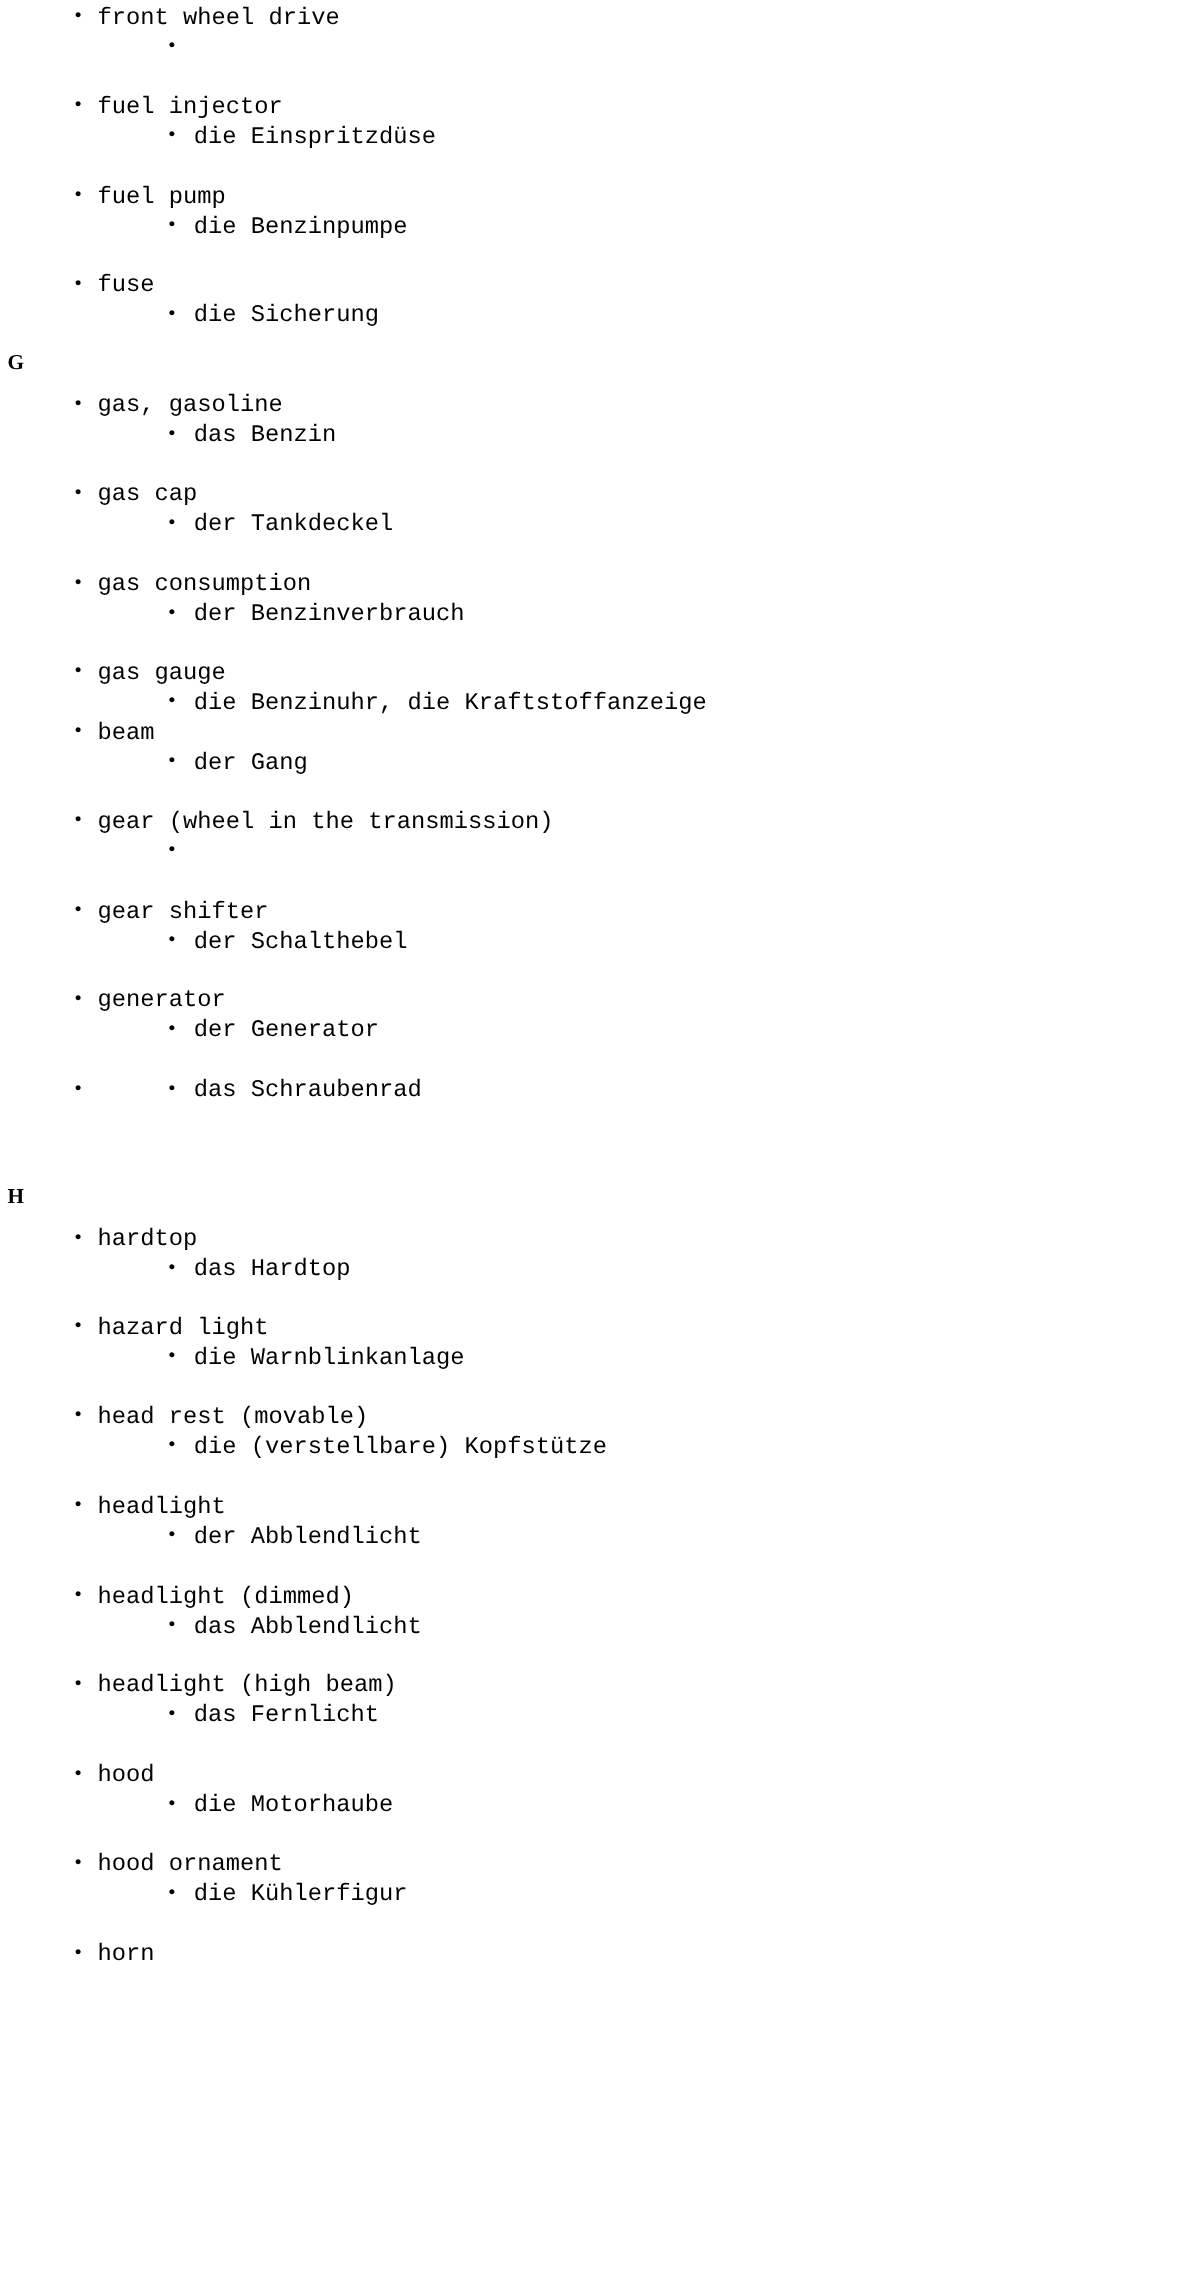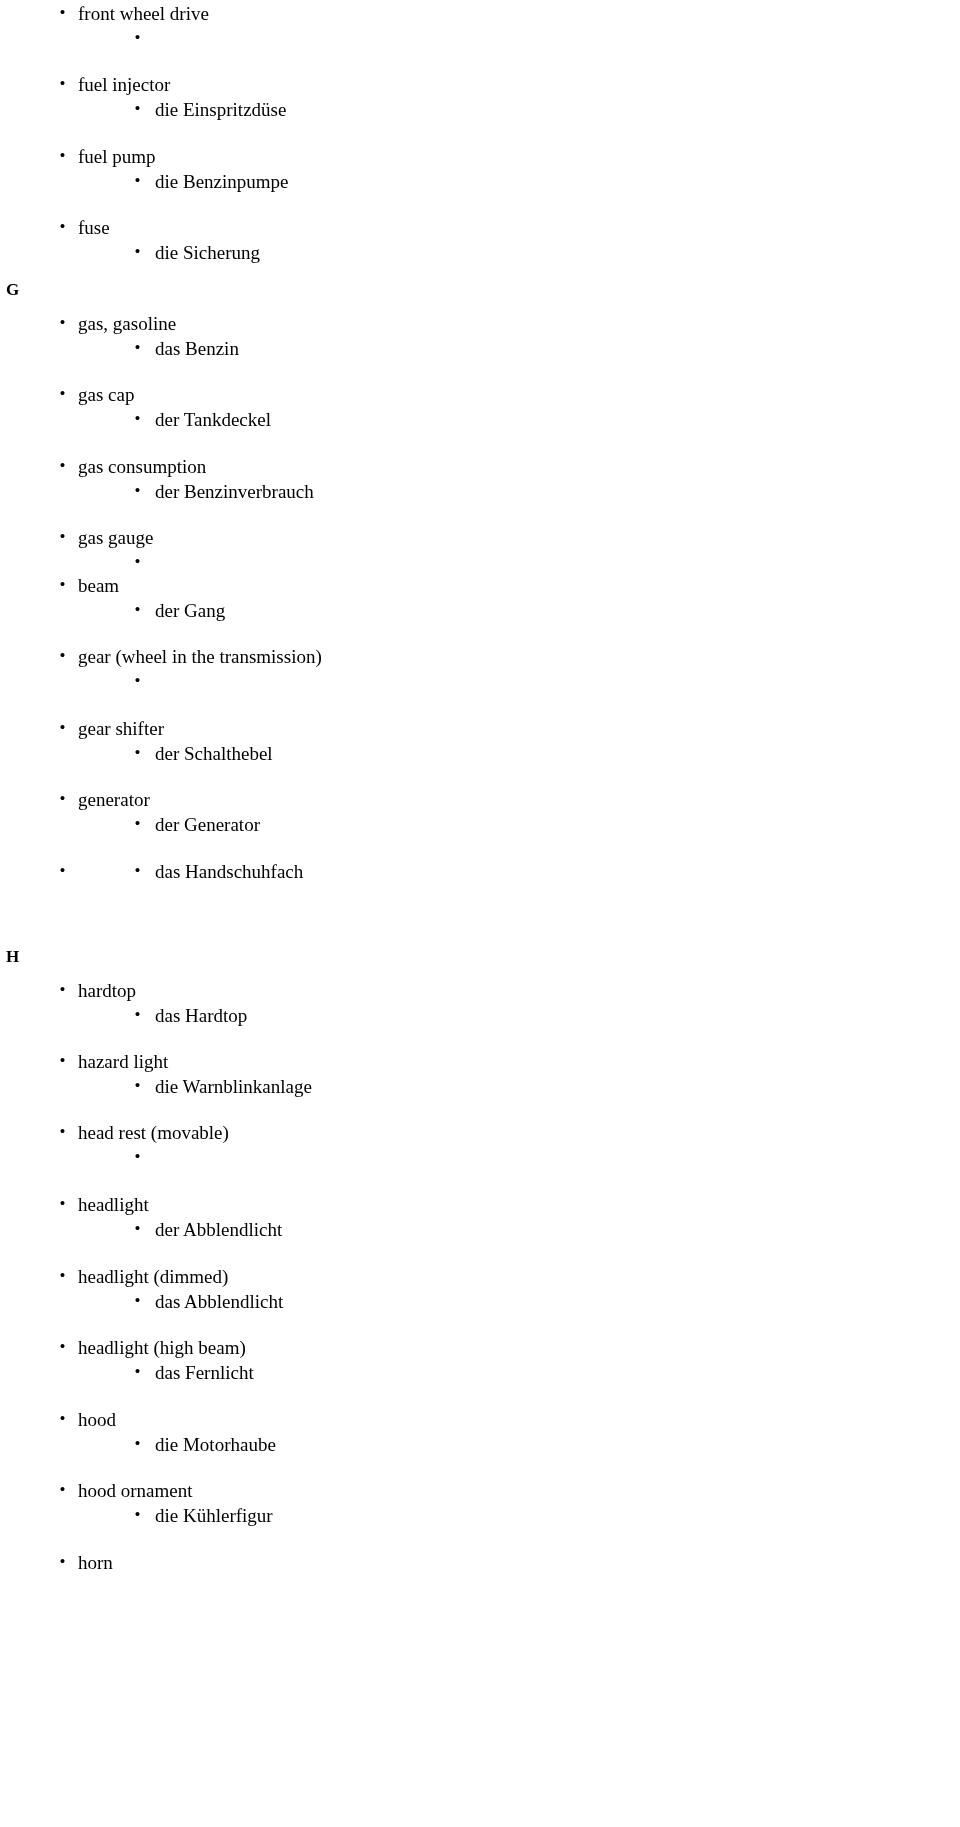--- a/index.html
+++ b/index.html
@@ -78,21 +78,20 @@
     top: 0;
     width: 12px;
     text-align: left;
     font-size: 15px;
     line-height: 24px;
   }
 
   .term-text,
   .def-text {
     display: inline;
-    font-family: Liberation Serif, serif;
   }
 </style>
 </head>
 <body>
 
 <div id="page">
 
   <div class="entry" style="top:2px;">
     <div class="term-line"><span class="bullet">•</span><span class="term-text">front wheel drive</span></div>
     <div class="def-line"><span class="bullet">•</span></div>
@@ -125,21 +124,21 @@
     <div class="def-line"><span class="bullet">•</span><span class="def-text">der Tankdeckel</span></div>
   </div>
 
   <div class="entry" style="top:455px;">
     <div class="term-line"><span class="bullet">•</span><span class="term-text">gas consumption</span></div>
     <div class="def-line"><span class="bullet">•</span><span class="def-text">der Benzinverbrauch</span></div>
   </div>
 
   <div class="entry" style="top:526px;">
     <div class="term-line"><span class="bullet">•</span><span class="term-text">gas gauge</span></div>
-    <div class="def-line"><span class="bullet">•</span></div>
+    <div class="def-line"><span class="bullet">•</span><span class="def-text">die Benzinuhr, die Kraftstoffanzeige</span></div>
   </div>
 
   <div class="entry" style="top:574px;">
     <div class="term-line"><span class="bullet">•</span><span class="term-text">beam</span></div>
     <div class="def-line"><span class="bullet">•</span><span class="def-text">der Gang</span></div>
   </div>
 
   <div class="entry" style="top:645px;">
     <div class="term-line"><span class="bullet">•</span><span class="term-text">gear (wheel in the transmission)</span></div>
     <div class="def-line"><span class="bullet">•</span></div>
@@ -150,38 +149,38 @@
     <div class="def-line"><span class="bullet">•</span><span class="def-text">der Schalthebel</span></div>
   </div>
 
   <div class="entry" style="top:788px;">
     <div class="term-line"><span class="bullet">•</span><span class="term-text">generator</span></div>
     <div class="def-line"><span class="bullet">•</span><span class="def-text">der Generator</span></div>
   </div>
 
   <div class="entry" style="top:860px;">
     <div class="term-line"><span class="bullet">•</span></div>
-    <div class="def-line"><span class="bullet">•</span><span class="def-text">das Handschuhfach</span></div>
+    <div class="def-line"><span class="bullet">•</span><span class="def-text">das Schraubenrad</span></div>
   </div>
 
   <div class="section-letter" style="top:948px;">H</div>
 
   <div class="entry" style="top:979px;">
     <div class="term-line"><span class="bullet">•</span><span class="term-text">hardtop</span></div>
     <div class="def-line"><span class="bullet">•</span><span class="def-text">das Hardtop</span></div>
   </div>
 
   <div class="entry" style="top:1050px;">
     <div class="term-line"><span class="bullet">•</span><span class="term-text">hazard light</span></div>
     <div class="def-line"><span class="bullet">•</span><span class="def-text">die Warnblinkanlage</span></div>
   </div>
 
   <div class="entry" style="top:1121px;">
     <div class="term-line"><span class="bullet">•</span><span class="term-text">head rest (movable)</span></div>
-    <div class="def-line"><span class="bullet">•</span></div>
+    <div class="def-line"><span class="bullet">•</span><span class="def-text">die (verstellbare) Kopfstütze</span></div>
   </div>
 
   <div class="entry" style="top:1193px;">
     <div class="term-line"><span class="bullet">•</span><span class="term-text">headlight</span></div>
     <div class="def-line"><span class="bullet">•</span><span class="def-text">der Abblendlicht</span></div>
   </div>
 
   <div class="entry" style="top:1265px;">
     <div class="term-line"><span class="bullet">•</span><span class="term-text">headlight (dimmed)</span></div>
     <div class="def-line"><span class="bullet">•</span><span class="def-text">das Abblendlicht</span></div>

